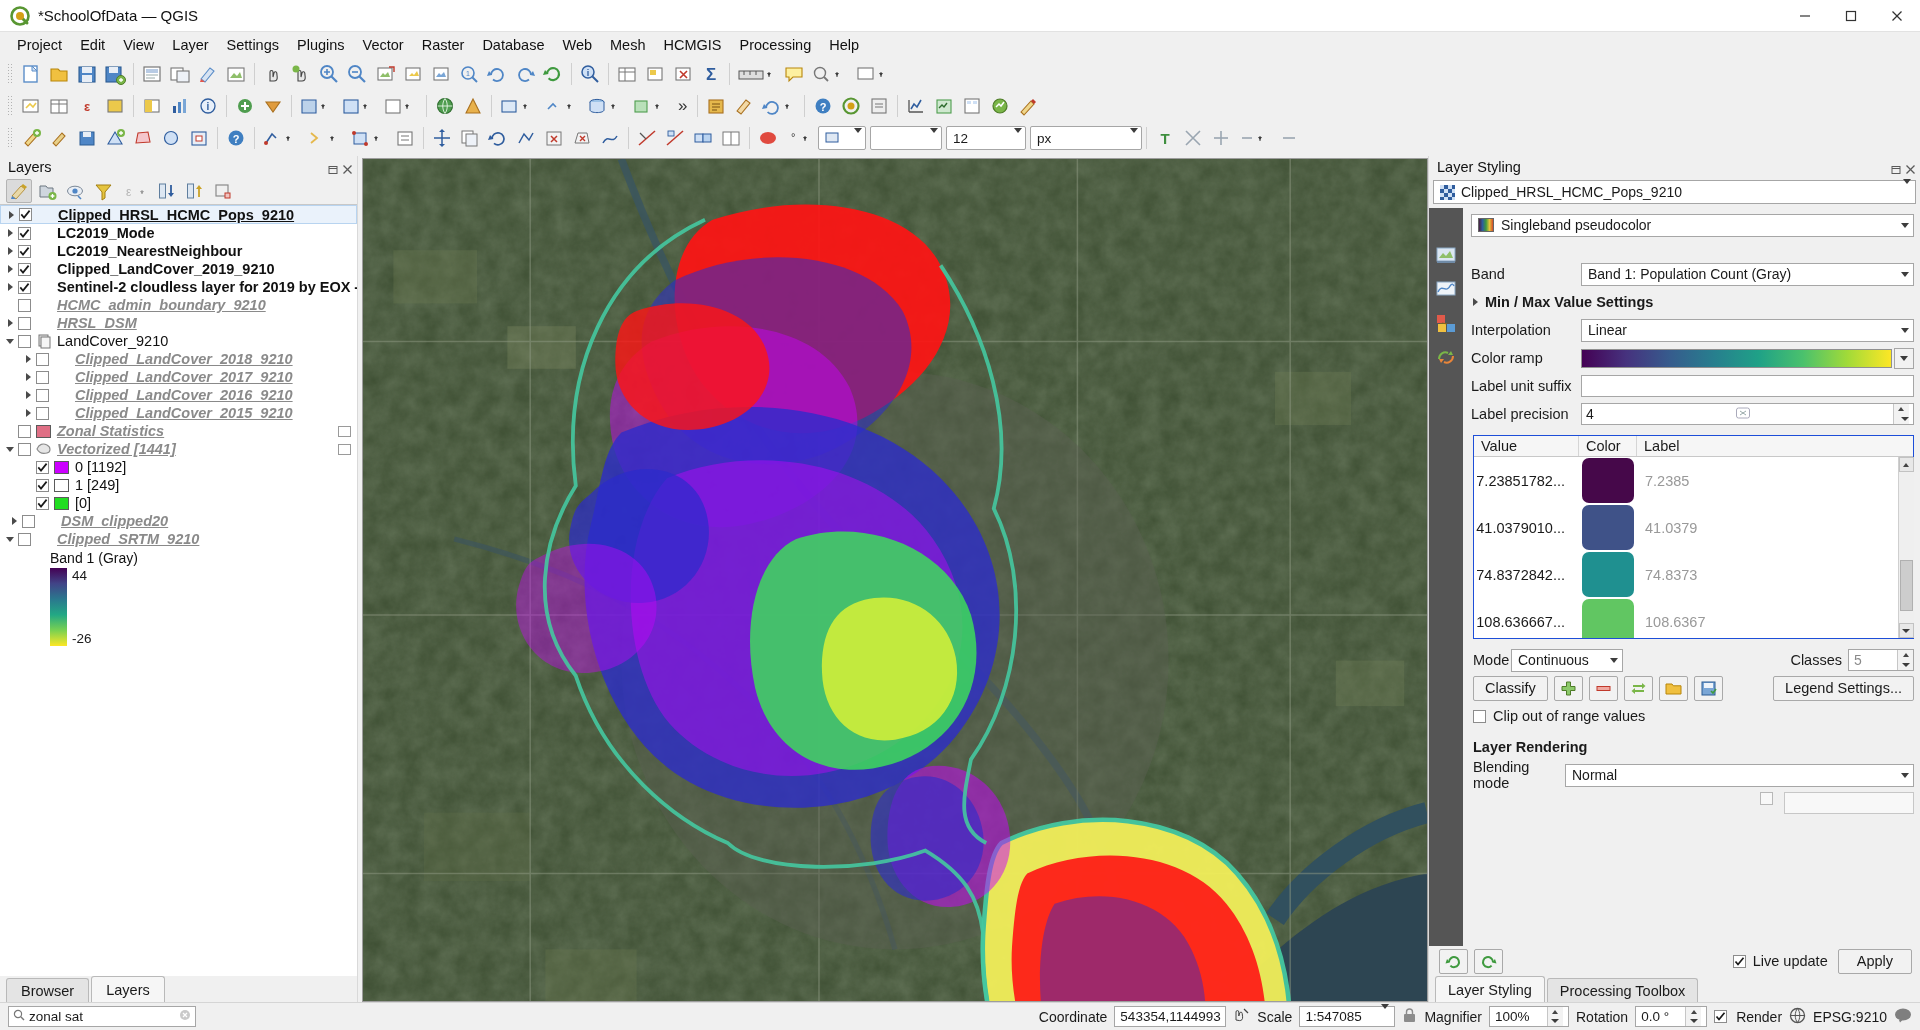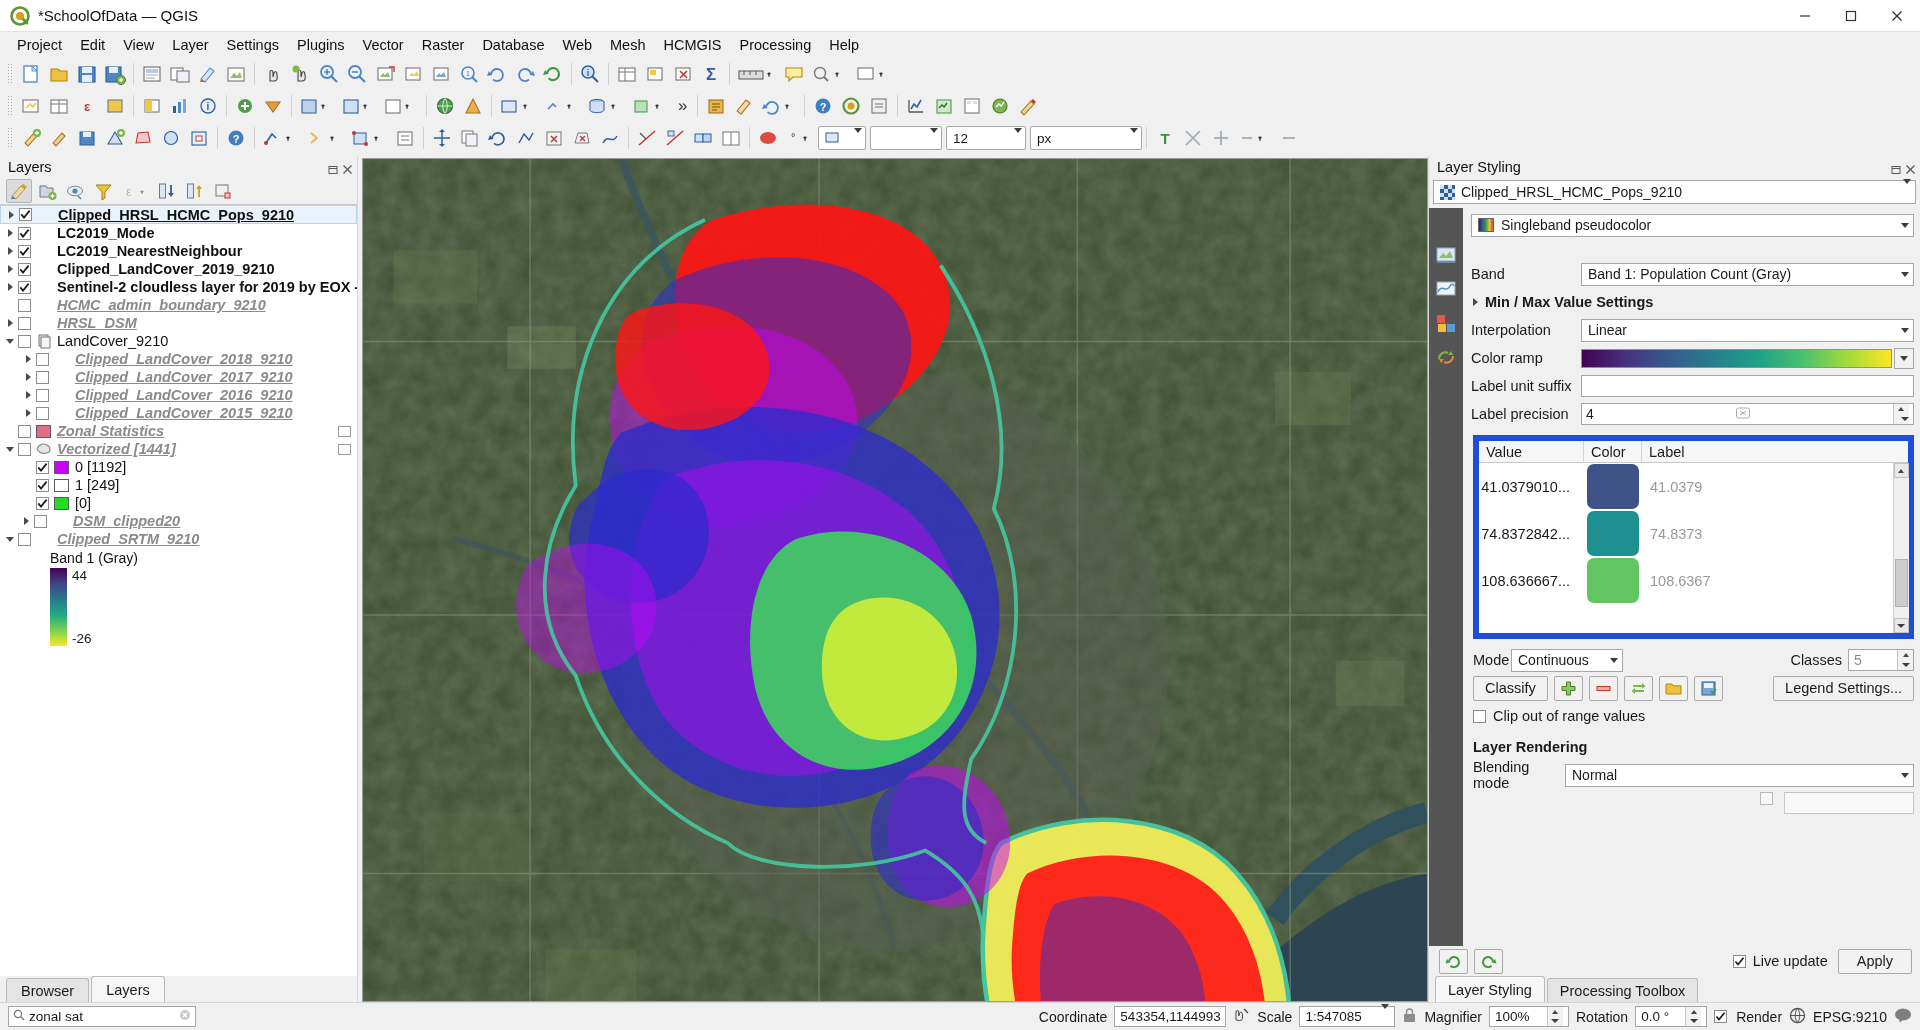--- a/index.html
+++ b/index.html
@@ -114,21 +114,21 @@
   .inp { height:22px; border:1px solid #a6a6a6; background:#fff; font-size:14px;
          display:flex; align-items:center; padding:0 4px; }
   .combo { height:23px; border:1px solid #a6a6a6; background:#fff; font-size:14px;
            display:flex; align-items:center; padding:0 4px 0 6px; }
   .combo .chev, .inp .chev { margin-left:auto; }
   .sectionhdr { font-weight:bold; font-size:14.5px; display:flex; align-items:center; gap:7px;
                 margin:5px 0 7px 2px;}
   .ramp { flex:1 1 auto; height:19px; border:1px solid #909090;
           background:linear-gradient(to right,#440154,#46327e,#365c8d,#277f8e,#1fa187,#4ac16d,#a0da39,#fde725); }
   
-  .vtable { border:6px solid #1d4ed8; background:#fff; flex:0 0 auto; display:flex; flex-direction:column;
+  .vtable { border:1px solid #1d4ed8; background:#fff; flex:0 0 auto; display:flex; flex-direction:column;
             margin:6px 0 8px 2px; height:204px; }
   .vt-head { display:flex; height:22px; border-bottom:1px solid #c8c8c8; background:#f6f6f6;
              font-size:14.5px; }
   .vt-head div { display:flex; align-items:center; padding-left:7px; border-right:1px solid #d5d5d5; }
   .vt-body { flex:1 1 auto; overflow:hidden; position:relative; }
   .vt-row { display:flex; height:47px; align-items:center; font-size:14.5px; }
   .vt-val { width:105px; flex:0 0 105px; text-align:right; padding-right:14px; }
   .vt-col { width:58px; flex:0 0 58px; display:flex; justify-content:center; }
   .vt-chip { width:52px; height:45px; border-radius:7px; }
   .vt-lab { color:#999; padding-left:8px; }
@@ -1054,21 +1054,21 @@
             <div class="lrow" style="padding-left: 20px;">
               <span class="expander"></span>
               <span class="chk">
                 <svg class="tick" viewBox="0 0 11 11">
                   <path d="M1.3 5.4L4 8.6 9.6 1.6" fill="none" stroke="#1a1a1a" stroke-width="1.7"></path>
                 </svg>
               </span>
               <span class="swatch" style="background: rgb(34, 221, 34);"></span>
               <span class="lname">[0]</span>
             </div>
-            <div class="lrow" style="padding-left: 18px;">
+            <div class="lrow" style="padding-left: 6px;">
               <span class="expander">
                 <span class="tri-r"></span>
               </span>
               <span class="chk"></span>
               <span class="licon"><span class="ck"></span></span>
               <span class="lname bold italic gray">DSM_clipped20</span>
             </div>
             <div class="lrow" style="padding-left: 2px;">
               <span class="expander">
                 <span class="tri-d"></span>
@@ -1306,20 +1306,27 @@
 
           <div class="vtable">
             <div class="vt-head">
               <div style="width:105px;flex:0 0 105px">Value</div>
               <div style="width:58px;flex:0 0 58px">Color</div>
               <div style="flex:1 1 auto;border-right:none">Label</div>
               <div style="width:15px;flex:0 0 15px;border-right:none;padding:0"></div>
             </div>
             <div style="display:flex;flex:1 1 auto;min-height:0">
               <div class="vt-body" id="vt-rows">
+                  <div class="vt-row">
+                    <div class="vt-val">7.23851782...</div>
+                    <div class="vt-col">
+                      <span class="vt-chip" style="background:#46084a"></span>
+                    </div>
+                    <div class="vt-lab">7.2385</div>
+                  </div>
                   <div class="vt-row">
                     <div class="vt-val">41.0379010...</div>
                     <div class="vt-col">
                       <span class="vt-chip" style="background:#3f5288"></span>
                     </div>
                     <div class="vt-lab">41.0379</div>
                   </div>
                   <div class="vt-row">
                     <div class="vt-val">74.8372842...</div>
                     <div class="vt-col">

